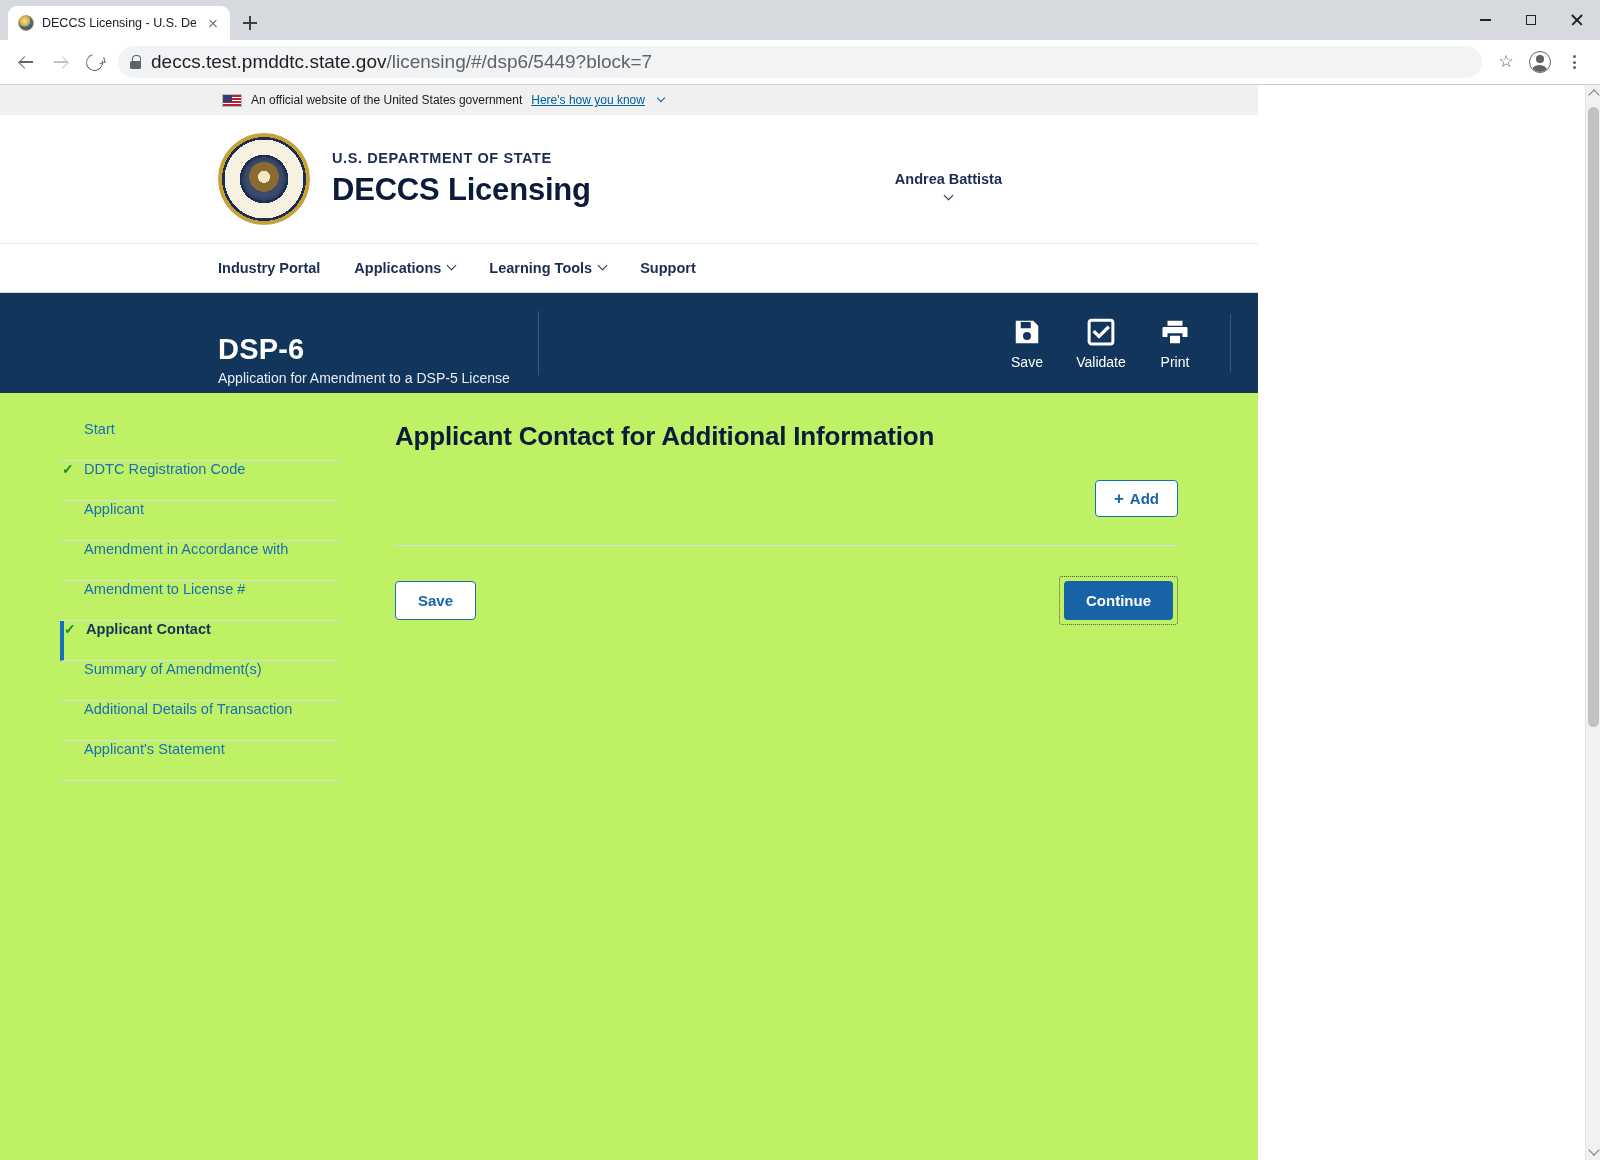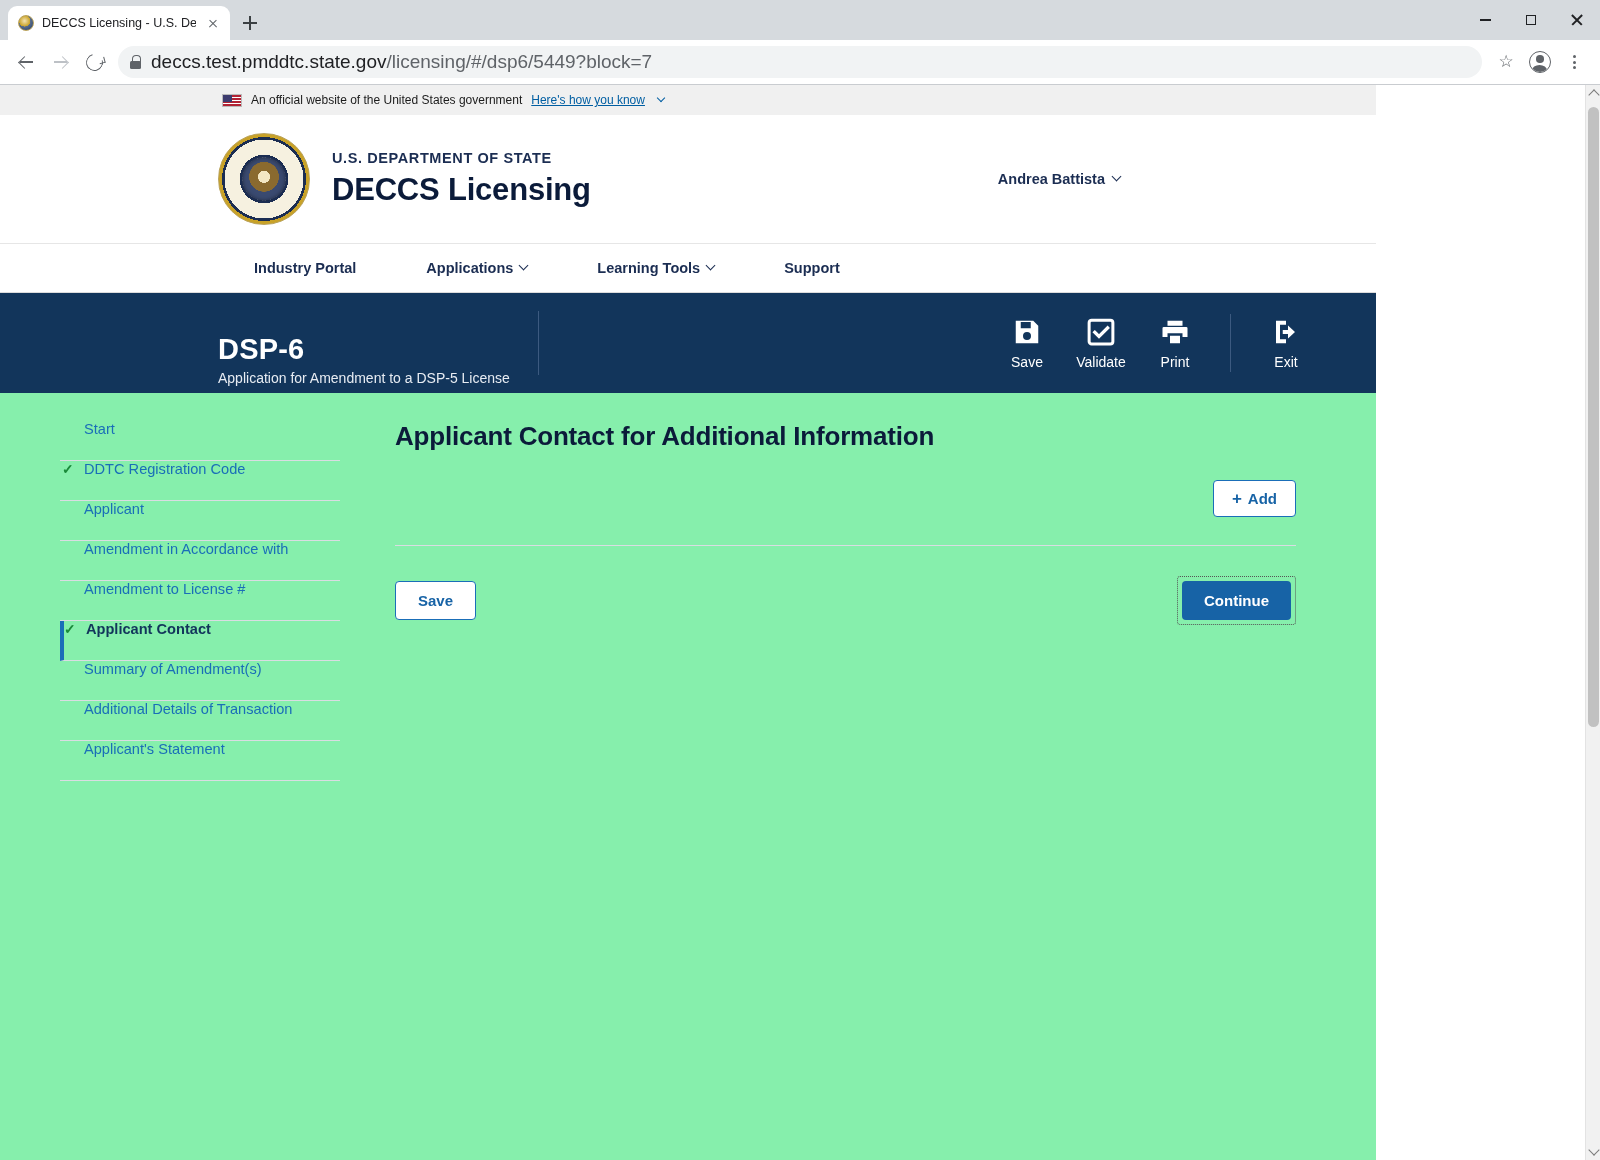--- a/index.html
+++ b/index.html
@@ -123,21 +123,21 @@
     border-radius: 50% 50% 0 0; background: #5f6368;
   }
   .kebab { width: 20px; height: 20px; display: flex; flex-direction: column; align-items: center; justify-content: center; gap: 2.6px; }
   .kebab i { width: 3px; height: 3px; background: #5f6368; border-radius: 50%; display: block; }
 
   
   .viewport {
     flex: 1 1 auto; background: #ffffff; position: relative; overflow: hidden;
     border-top: 1px solid #c9ccd0;
   }
-  .page { width: 1376px; height: 100%; background: #86efac; }
+  .page { width: 1258px; height: 100%; background: #bef264; }
 
   
   .gov-banner {
     height: 30px; background: #f0f0f0; display: flex; align-items: center;
     padding-left: 222px; gap: 9px; font-size: 12px; color: #1b1b1b;
   }
   .flag {
     width: 20px; height: 13px; position: relative; background: #fff; flex: 0 0 auto;
     background-image:
       linear-gradient(#b22234 0 14.2%, #fff 14.2% 28.5%, #b22234 28.5% 42.8%, #fff 42.8% 57.1%, #b22234 57.1% 71.4%, #fff 71.4% 85.7%, #b22234 85.7% 100%);
@@ -166,34 +166,34 @@
   }
   .seal .eagle {
     width: 44px; height: 44px; border-radius: 50%;
     background: radial-gradient(circle at 50% 45%, #f3e7c3 0 18%, #8a6a2f 19% 45%, #3a4a70 46% 72%, #25365c 73% 100%);
     box-shadow: inset 0 0 4px rgba(0,0,0,.5);
   }
   .brand-sub { font-size: 14.5px; letter-spacing: .6px; font-weight: bold; color: #1b2d52; }
   .brand-title { font-size: 31px; font-weight: bold; color: #0b1b3a; margin-top: 6px; letter-spacing: -.2px; }
   .user-menu {
     position: absolute; right: 256px; top: 56px; font-size: 14.5px; font-weight: bold; color: #1b2d52;
-    display: flex; align-items: center; gap: 8px;
+    display: flex; align-items: center; gap: 8px; flex-direction: column;
   }
   .caret-dark {
     display: inline-block; width: 7px; height: 7px; border-right: 1.7px solid #1b2d52; border-bottom: 1.7px solid #1b2d52;
     transform: rotate(45deg); position: relative; top: -3px;
   }
 
   
   .main-nav {
     height: 50px; background: #fff; border-top: 1px solid #e6e6e6; border-bottom: 1px solid #dcdcdc;
     display: flex; align-items: center; padding-left: 218px; gap: 34px;
   }
   .nav-item {
-    font-size: 14.5px; font-weight: bold; color: #1b2d52; display: flex; align-items: center; gap: 7px; margin-left: 36px;
+    font-size: 14.5px; font-weight: bold; color: #1b2d52; display: flex; align-items: center; gap: 7px;
   }
 
   
   .app-banner {
     height: 100px; background: #12355b; display: flex; align-items: center; padding-left: 218px; color: #fff;
     position: relative;
   }
   .app-title-wrap { display: flex; flex-direction: column; }
   .app-title { font-size: 29px; font-weight: bold; letter-spacing: .2px; margin-top: 32px; }
   .app-sub { font-size: 14px; margin-top: 4px; color: #e7ecf3; }

